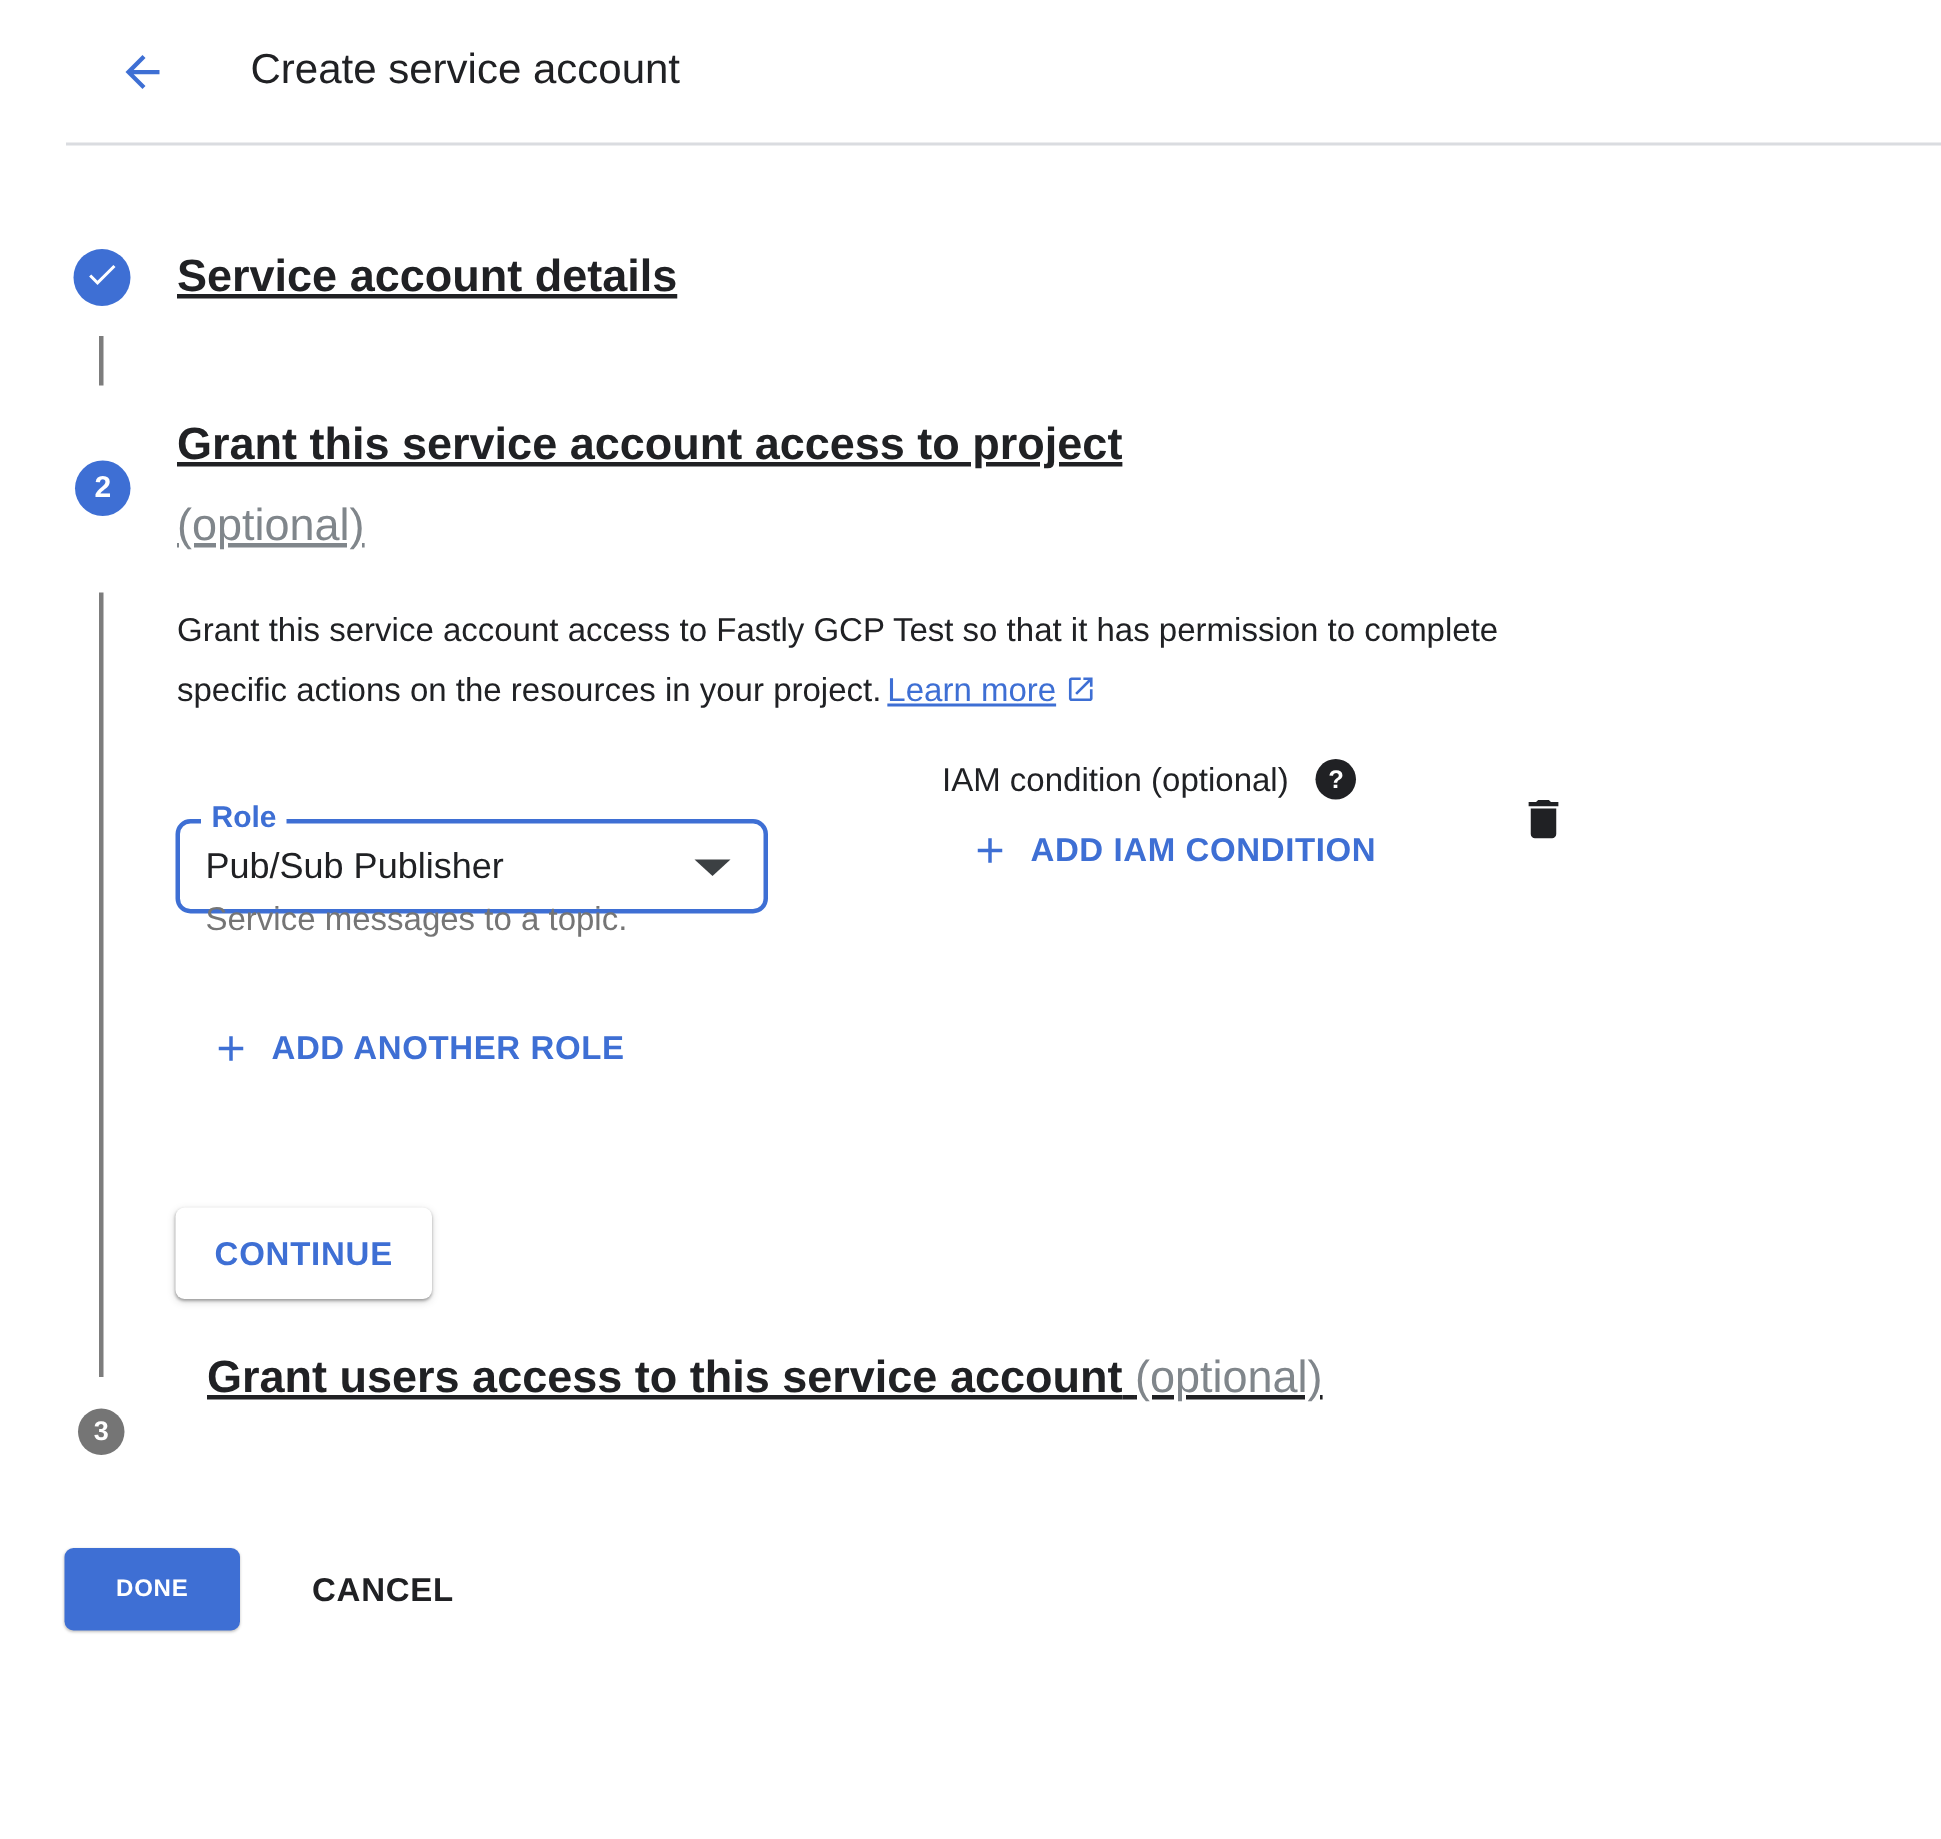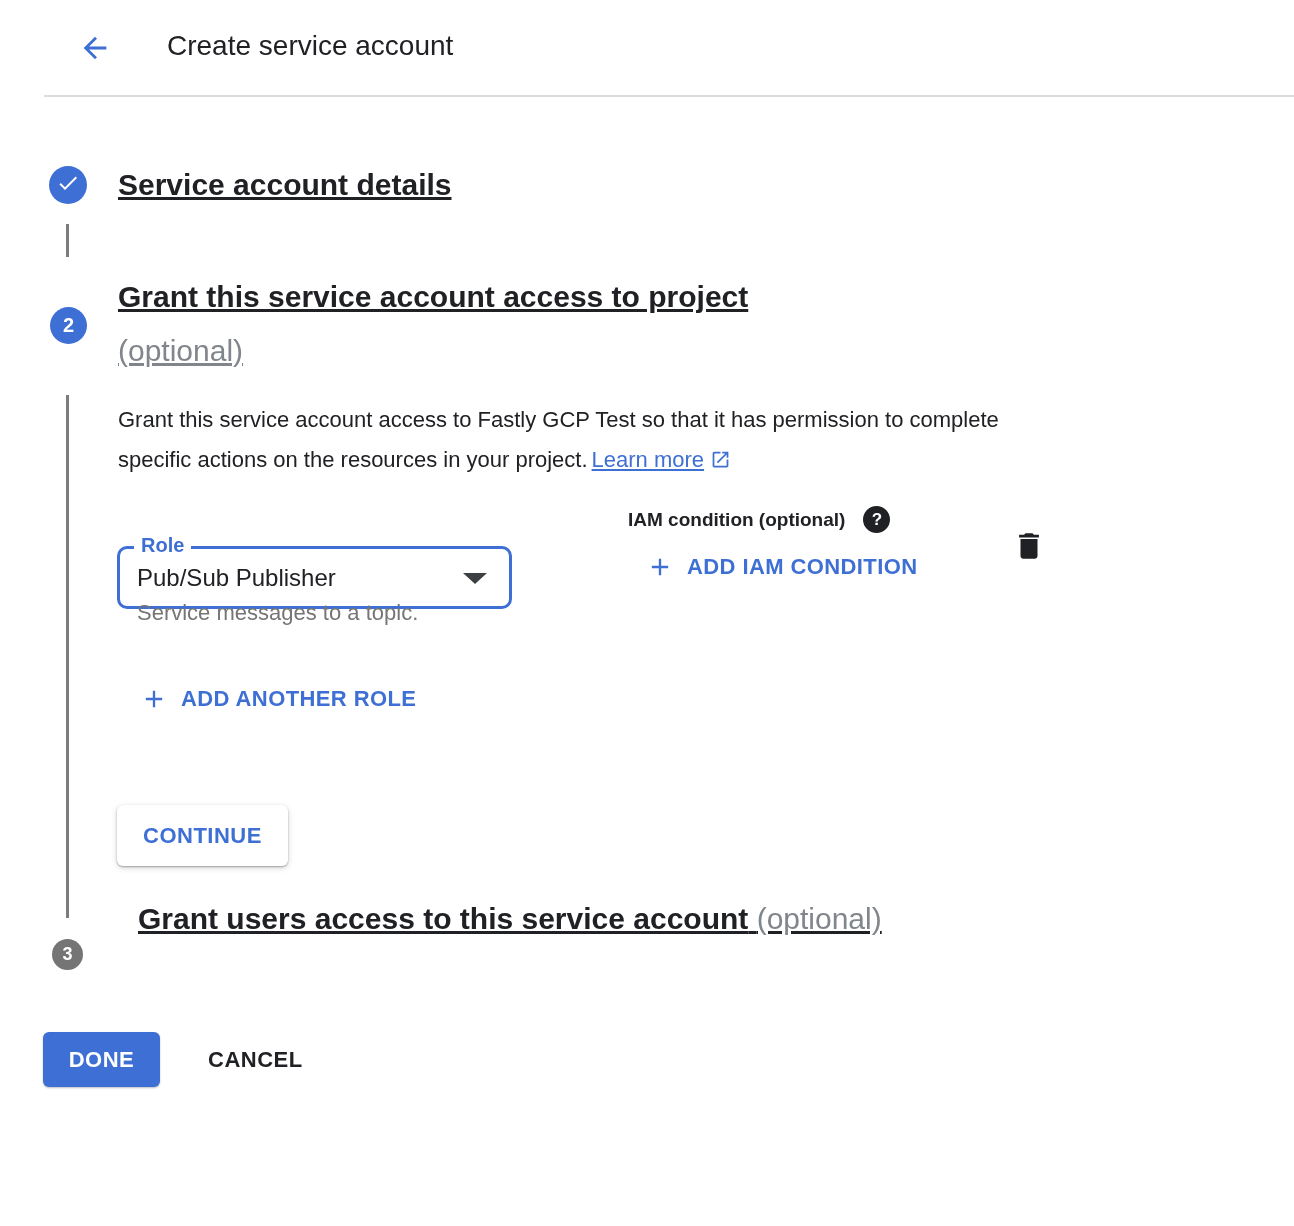--- a/index.html
+++ b/index.html
@@ -41,34 +41,34 @@
 
   
   .role-field { position: absolute; left: 117px; top: 546px; width: 395px; height: 63px; border: 3px solid #3e6fd4; border-radius: 10px; background: #fff; cursor: pointer; }
   .role-label { position: absolute; left: 14px; top: -15px; background: #fff; padding: 0 7px; color: #3e6fd4; font-size: 20px; font-weight: 700; }
   .role-value { position: absolute; left: 17px; top: 0; height: 57px; line-height: 57px; font-size: 24px; color: #202124; white-space: nowrap; }
   .role-caret { position: absolute; right: 22px; top: 24px; width: 0; height: 0; border-left: 12px solid transparent; border-right: 12px solid transparent; border-top: 11px solid #3c4043; }
   .role-helper { position: absolute; left: 137px; top: 600px; font-size: 22px; color: #757575; }
 
   
   .iam-label-row { position: absolute; left: 628px; top: 506px; display: flex; align-items: center; gap: 18px; }
-  .iam-label { font-size: 19px; font-weight: 700; color: #202124; white-space: nowrap; }
+  .iam-label { font-size: 22px; font-weight: 400; color: #202124; white-space: nowrap; }
   .help-icon { width: 27px; height: 27px; border-radius: 50%; background: #202124; color: #fff; font-size: 17px; font-weight: 700; display: flex; align-items: center; justify-content: center; cursor: pointer; }
   .trash-btn { position: absolute; left: 1012px; top: 527px; width: 38px; height: 38px; border: none; background: transparent; cursor: pointer; }
   .trash-btn svg { width: 34px; height: 34px; fill: #202124; display: block; }
 
   
   .text-btn { position: absolute; display: flex; align-items: center; gap: 13px; border: none; background: transparent; cursor: pointer; color: #3e6fd4; font-family: "Liberation Sans", sans-serif; font-size: 22px; font-weight: 700; letter-spacing: 0.4px; white-space: nowrap; }
   .text-btn svg { width: 28px; height: 28px; fill: #3e6fd4; display: block; }
   #add-iam-btn { left: 646px; top: 553px; }
   #add-role-btn { left: 140px; top: 685px; }
 
   
   .continue-btn { position: absolute; left: 117px; top: 805px; width: 171px; height: 61px; background: #ffffff; border: none; border-radius: 6px; box-shadow: 0 1px 2px rgba(0,0,0,0.3), 0 2px 6px rgba(0,0,0,0.15); color: #3e6fd4; font-family: "Liberation Sans", sans-serif; font-size: 22px; font-weight: 700; letter-spacing: 0.5px; cursor: pointer; }
-  .done-btn { position: absolute; left: 43px; top: 1032px; width: 117px; height: 55px; background: #3e6fd4; border: none; border-radius: 6px; box-shadow: 0 1px 2px rgba(0,0,0,0.25); color: #ffffff; font-family: "Liberation Sans", sans-serif; font-size: 22px; font-weight: 700; letter-spacing: 0.5px; cursor: pointer; }
+  .done-btn { position: absolute; left: 43px; top: 1032px; width: 117px; height: 55px; background: #3e6fd4; border: none; border-radius: 6px; box-shadow: 0 1px 2px rgba(0,0,0,0.25); color: #ffffff; font-family: "Liberation Sans", sans-serif; font-size: 16px; font-weight: 700; letter-spacing: 0.5px; cursor: pointer; }
   .cancel-btn { position: absolute; left: 196px; top: 1032px; height: 55px; padding: 0 12px; background: transparent; border: none; color: #202124; font-family: "Liberation Sans", sans-serif; font-size: 22px; font-weight: 700; letter-spacing: 0.5px; cursor: pointer; }
 </style>
 </head>
 <body>
 
 <div id="canvas">
 
   <div class="header">
     <button class="back-btn" aria-label="Back">
       <span>

